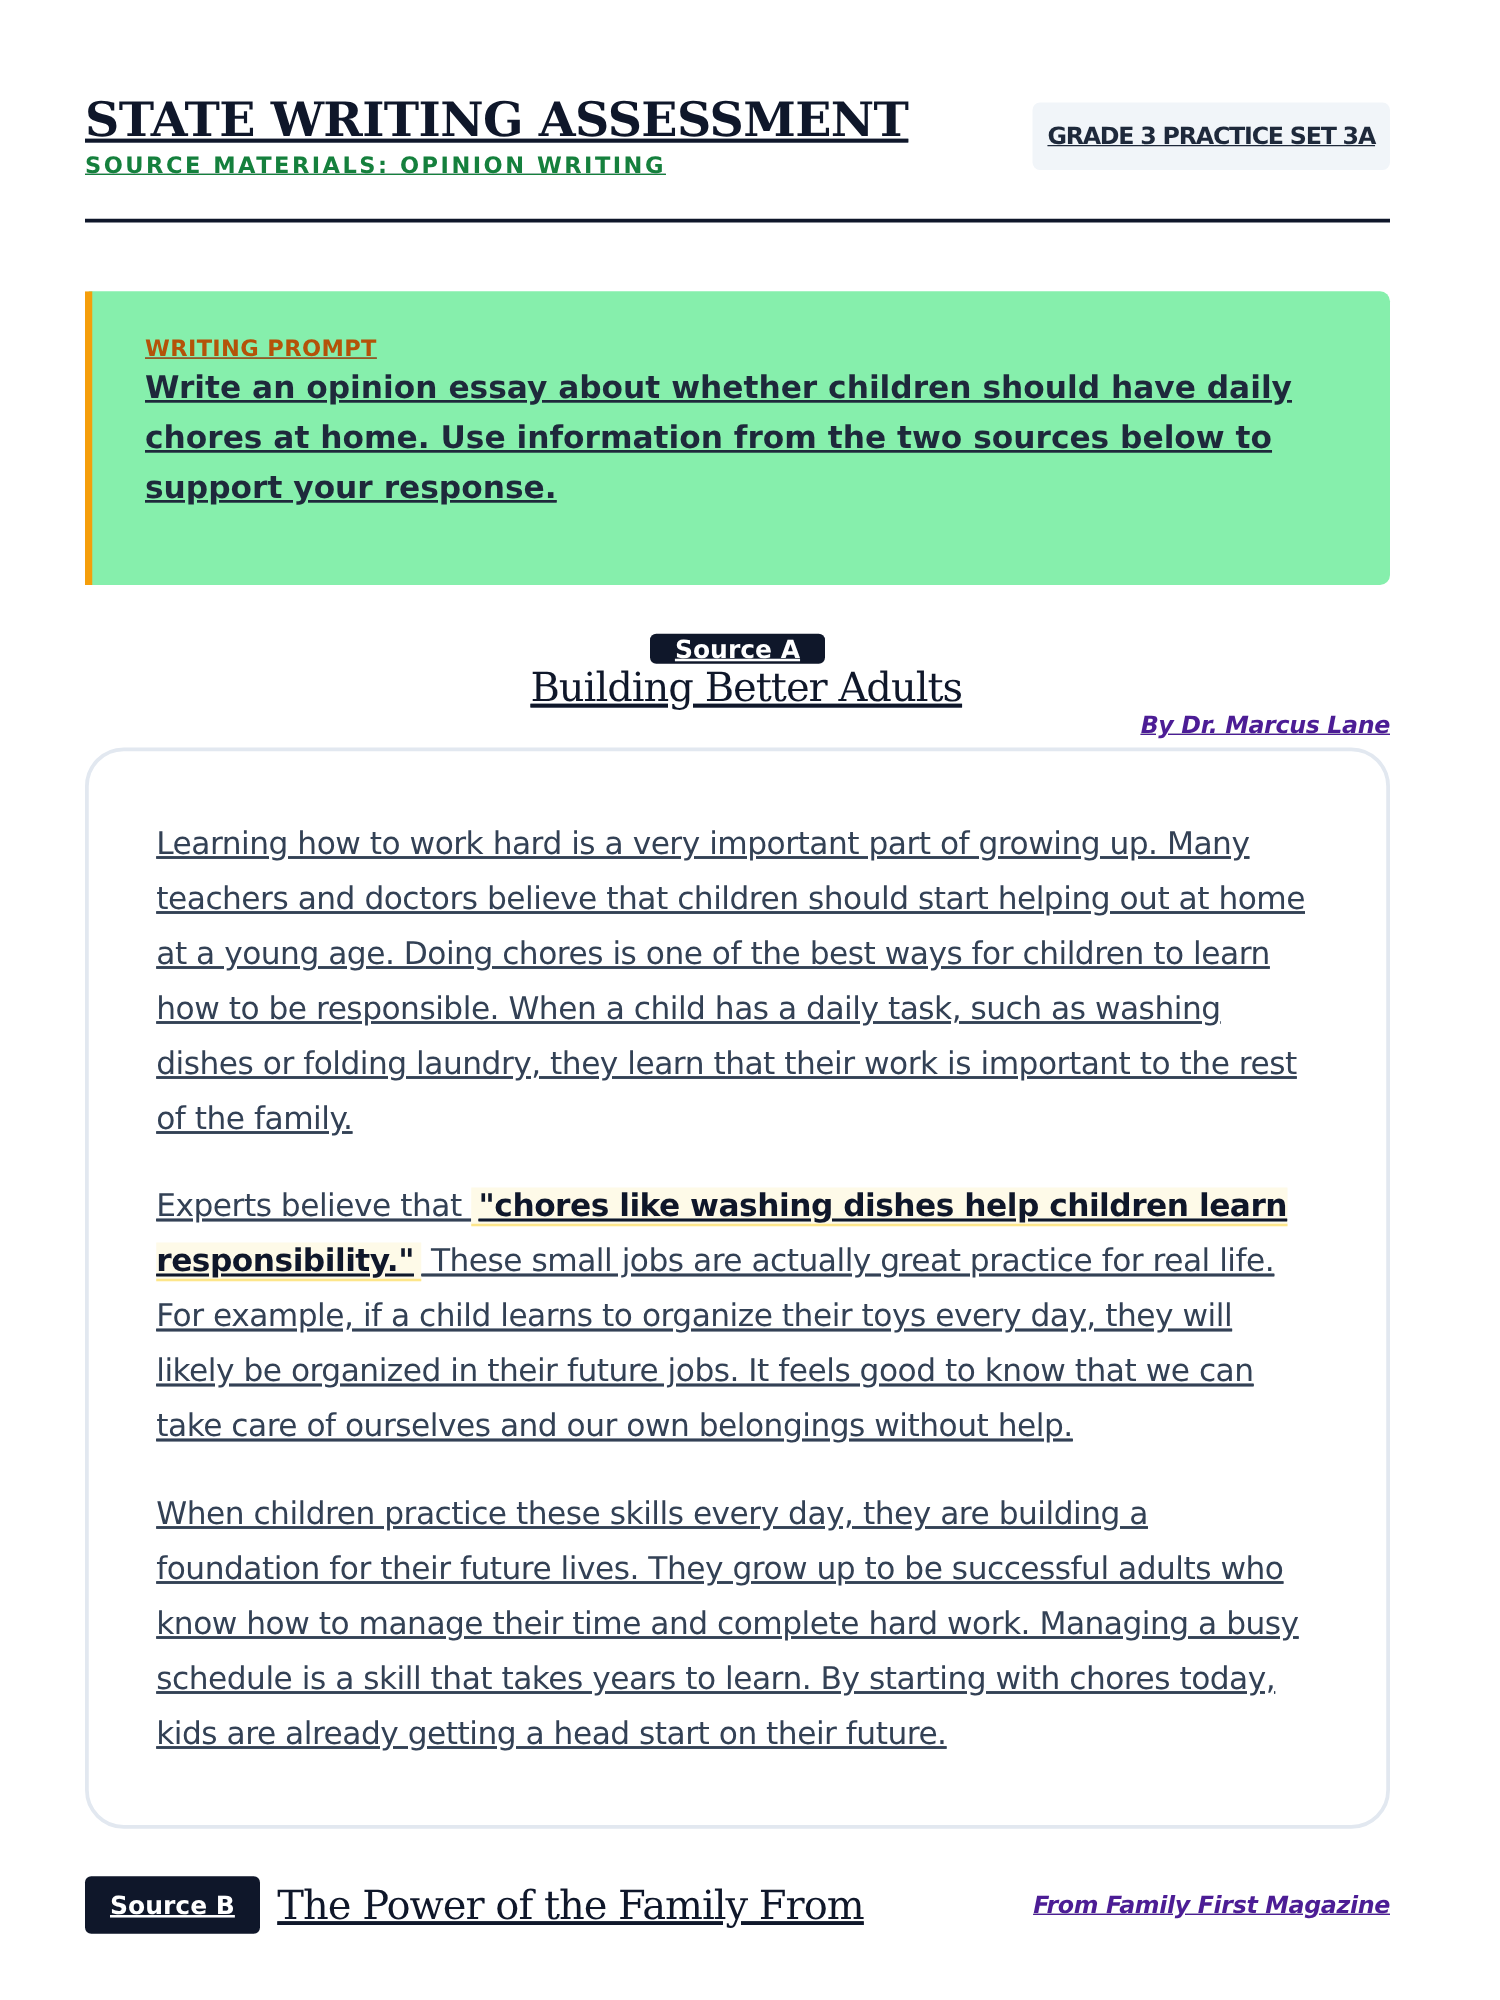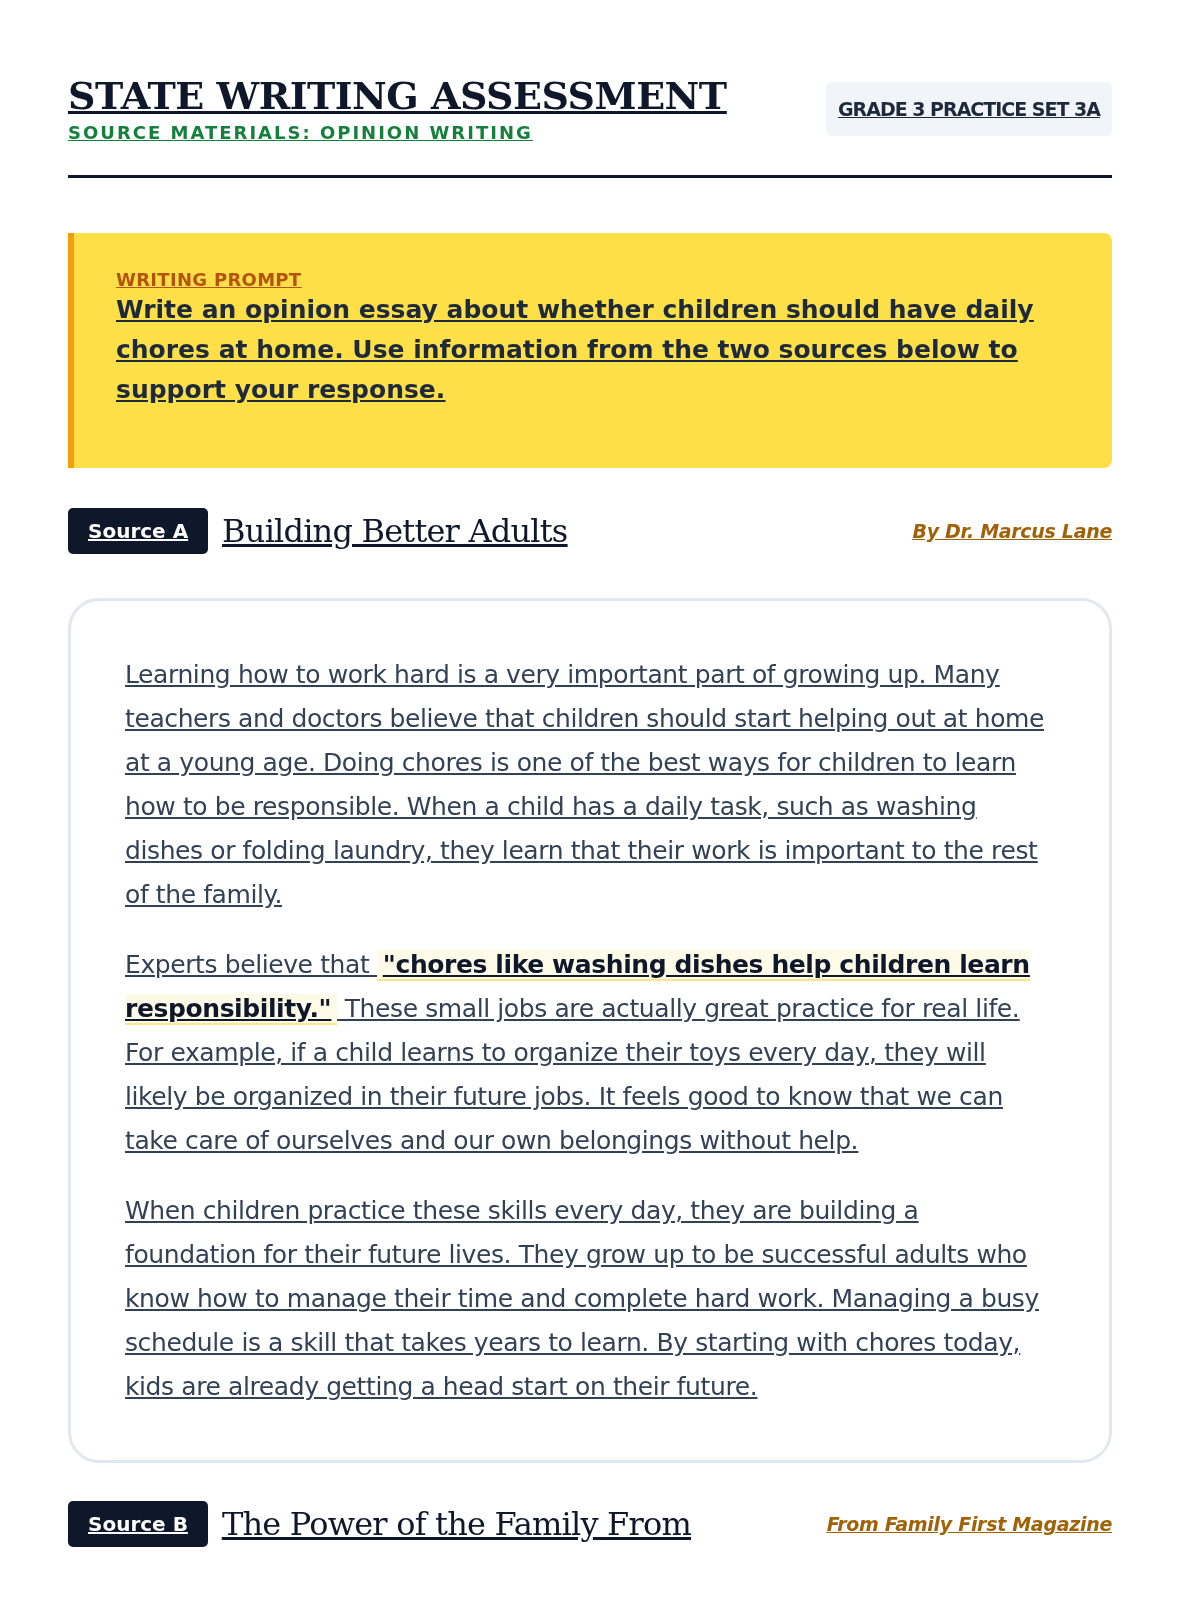--- a/index.html
+++ b/index.html
@@ -5,28 +5,28 @@
   * { box-sizing: border-box; margin: 0; padding: 0; text-decoration: underline; }
   html, body { width: 1200px; height: 1600px; background: #ffffff; overflow: hidden; }
   body { font-family: "DejaVu Sans", sans-serif; color: #334155; }
   .page { position: relative; width: 1200px; height: 1600px; padding: 0 68px; }
 
   .header { position: absolute; left: 68px; right: 88px; top: 72px; height: 106px; border-bottom: 3px solid #0f172a; }
   .title { font-family: "DejaVu Serif", serif; font-weight: 700; font-size: 38px; color: #0f172a; letter-spacing: -0.5px; line-height: 48px; }
   .subtitle { font-family: "DejaVu Sans", sans-serif; font-weight: 700; font-size: 18px; letter-spacing: 2px; color: #15803d; margin-top: 2px; }
   .set-badge { position: absolute; right: 0; top: 10px; width: 286px; height: 54px; background: #f1f5f9; border-radius: 6px; display: flex; align-items: center; justify-content: center; font-weight: 700; font-size: 19px; color: #1e293b; letter-spacing: -1px; }
 
-  .prompt { position: absolute; left: 68px; right: 88px; top: 233px; height: 235px; background: #fde047; border-left: 6px solid #f59e0b; border-radius: 0 8px 8px 0; padding: 36px 40px 0 42px; }
+  .prompt { position: absolute; left: 68px; right: 88px; top: 233px; height: 235px; background: #86efac; border-left: 6px solid #f59e0b; border-radius: 0 8px 8px 0; padding: 36px 40px 0 42px; }
   .prompt-label { font-weight: 700; font-size: 18px; color: #b45309; letter-spacing: 0.3px; }
   .prompt-text { margin-top: 0; font-weight: 700; font-size: 25px; line-height: 40px; color: #1e293b; }
 
   .source-head { position: absolute; left: 68px; right: 88px; height: 48px; display: flex; align-items: center; }
   .source-tag { background: #0f172a; color: #ffffff; font-weight: 700; font-size: 20px; height: 46px; padding: 0 20px; border-radius: 5px; display: flex; align-items: center; }
   .source-title { font-family: "DejaVu Serif", serif; font-size: 32px; color: #0f172a; margin-left: 14px; letter-spacing: -0.8px; }
-  .source-byline { margin-left: auto; font-style: italic; font-weight: 700; font-size: 19px; color: #a16207; letter-spacing: -0.3px; }
+  .source-byline { margin-left: auto; font-style: italic; font-weight: 700; font-size: 19px; color: #4c1d95; letter-spacing: -0.3px; }
 
   .card { position: absolute; left: 68px; right: 88px; top: 598px; height: 865px; border: 3px solid #e2e8f0; border-radius: 31px; padding: 52px 54px 0 54px; }
   .card p { font-size: 25px; line-height: 44px; color: #334155; margin-bottom: 26px; letter-spacing: -0.4px; }
   .quote { background: #fefae8; border-bottom: 2px solid #fde68a; color: #0f172a; font-weight: 600; padding: 0 6px; }
 </style>
 </head>
 <body>
 
 <div class="page">
 
@@ -34,21 +34,21 @@
     <h1 class="title">STATE WRITING ASSESSMENT</h1>
     <div class="subtitle">SOURCE MATERIALS: OPINION WRITING</div>
     <div class="set-badge">GRADE 3 PRACTICE SET 3A</div>
   </header>
 
   <section class="prompt">
     <div class="prompt-label">WRITING PROMPT</div>
     <div class="prompt-text">Write an opinion essay about whether children should have daily chores at home. Use information from the two sources below to support your response.</div>
   </section>
 
-  <div class="source-head" style="top:507px;">
+  <div class="source-head" style="top:507px;flex-direction:column;">
     <span class="source-tag">Source A</span>
     <span class="source-title">Building Better Adults</span>
     <span class="source-byline">By Dr. Marcus Lane</span>
   </div>
 
   <article class="card">
     <p>Learning how to work hard is a very important part of growing up. Many teachers and doctors believe that children should start helping out at home at a young age. Doing chores is one of the best ways for children to learn how to be responsible. When a child has a daily task, such as washing dishes or folding laundry, they learn that their work is important to the rest of the family.</p>
     <p><span>Experts believe that </span><span class="quote">"chores like washing dishes help children learn responsibility."</span><span> These small jobs are actually great practice for real life. For example, if a child learns to organize their toys every day, they will likely be organized in their future jobs. It feels good to know that we can take care of ourselves and our own belongings without help.</span></p>
     <p>When children practice these skills every day, they are building a foundation for their future lives. They grow up to be successful adults who know how to manage their time and complete hard work. Managing a busy schedule is a skill that takes years to learn. By starting with chores today, kids are already getting a head start on their future.</p>
   </article>

